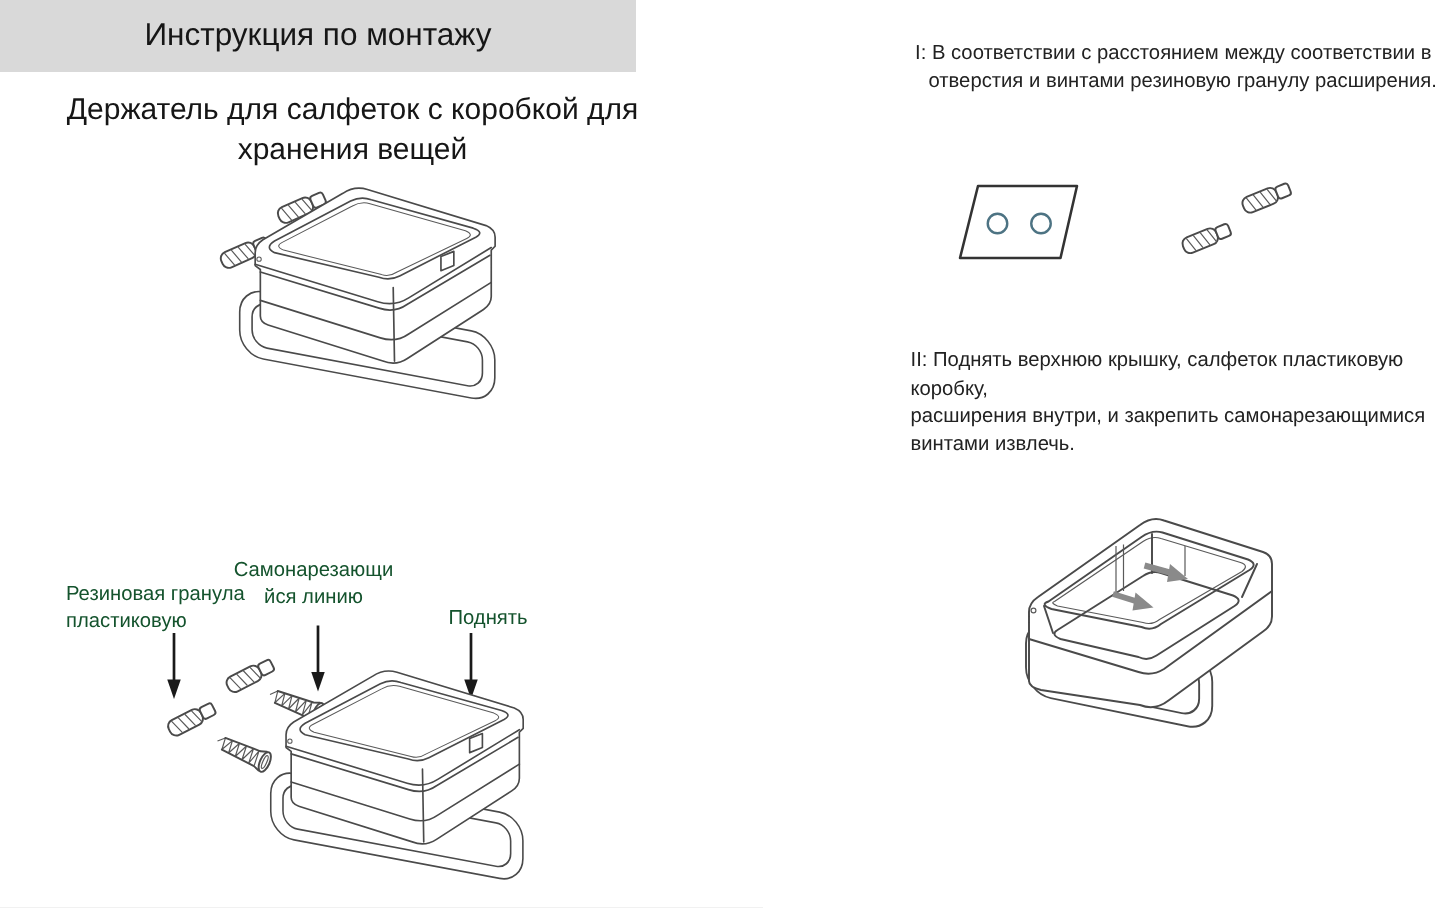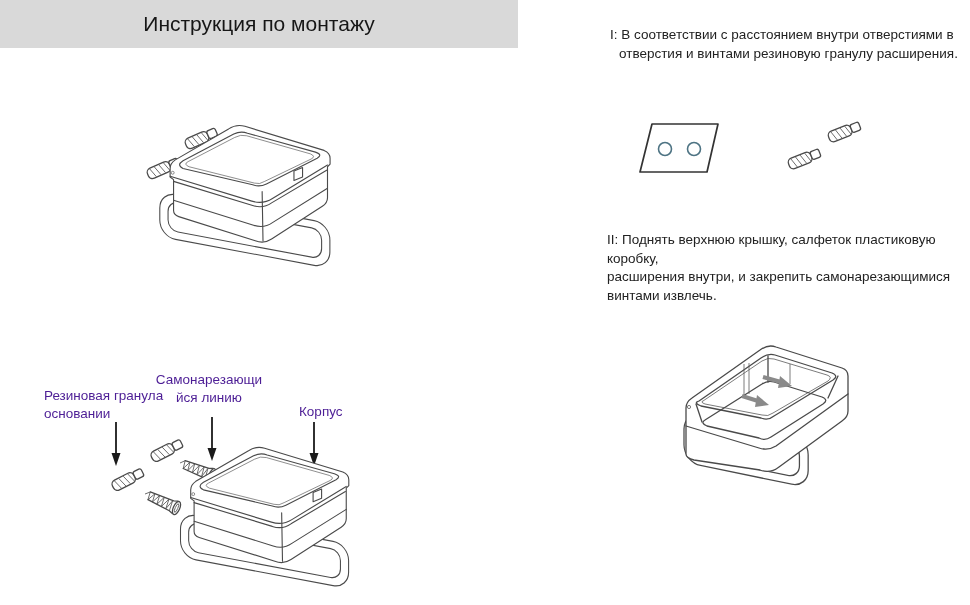--- a/index.html
+++ b/index.html
@@ -3,33 +3,33 @@
 <meta charset="utf-8">
 <style>
   html,body{margin:0;padding:0;background:#e8e8e8;}
   .page{
     position:relative;width:970px;height:605px;background:#ffffff;
     font-family:"Liberation Sans", sans-serif;color:#1f1f1f;
     overflow:hidden;margin:0 auto;
   }
   .abs{position:absolute;}
   .header-bar{
-    left:0;top:0;width:518px;height:48px;background:#d9d9d9;
+    left:0;top:0;width:424px;height:48px;background:#d9d9d9;
     display:flex;align-items:center;justify-content:center;
     font-size:21px;color:#161616;
   }
   .product-title{
     left:15px;top:60px;width:440px;text-align:center;
     font-size:20px;line-height:27px;color:#161616;
   }
   .step{font-size:13.5px;line-height:18.5px;color:#222;}
   .step-one{left:610px;top:26px;width:352px;}
   .step-two{left:607px;top:231px;width:360px;}
   .step .cont{padding-left:9px;}
-  .part-label{font-size:13.5px;line-height:17.5px;color:#4c1d95;}
+  .part-label{font-size:13.5px;line-height:17.5px;color:#14532d;}
   .label-screw{left:148px;top:371px;width:122px;text-align:center;}
   .label-anchor{left:44px;top:387px;width:140px;text-align:left;}
   .label-body{left:299px;top:403px;width:60px;}
   svg{display:block;}
   .line{stroke:#4a4a4a;stroke-width:1.3;fill:none;stroke-linejoin:round;stroke-linecap:round;}
   .linew{stroke:#4a4a4a;stroke-width:1.3;fill:#ffffff;stroke-linejoin:round;}
   .thin{stroke:#5a5a5a;stroke-width:0.8;fill:none;stroke-linejoin:round;}
 </style>
 </head>
 <body>
@@ -68,29 +68,33 @@
     </g>
   </defs>
 </svg>
 
 <div class="page">
 
   <div class="abs header-bar">
     <span>Инструкция по монтажу</span>
   </div>
 
+  <div class="abs product-title">
+    <div>Держатель для салфеток с коробкой для</div>
+    <div>хранения вещей</div>
+  </div>
 
   <svg class="abs" style="left:120px;top:118px;" width="250" height="190" viewBox="0 0 250 190">
     <use href="#sym-anchor" transform="translate(66,27) rotate(-24)"></use>
     <use href="#sym-anchor" transform="translate(28,57) rotate(-24)"></use>
     <use href="#sym-product" transform="translate(14,-2) scale(0.86)"></use>
   </svg>
 
   <div class="abs step step-one">
-    <div>I: В соответствии с расстоянием внутри отверстиями в</div>
+    <div>I: В соответствии с расстоянием между соответствии в</div>
     <div class="cont">отверстия и винтами резиновую гранулу расширения.</div>
   </div>
 
   <svg class="abs" style="left:630px;top:110px;" width="250" height="95" viewBox="0 0 250 95">
     <path d="M22,14 L88,14 L77,62 L10,62 Z" fill="#ffffff" stroke="#333333" stroke-width="1.7" stroke-linejoin="round"></path>
     <circle cx="35" cy="39" r="6.5" fill="none" stroke="#4d7383" stroke-width="1.6"></circle>
     <circle cx="64" cy="39" r="6.5" fill="none" stroke="#4d7383" stroke-width="1.6"></circle>
     <use href="#sym-anchor" transform="translate(199,28) rotate(-22)"></use>
     <use href="#sym-anchor" transform="translate(159,55) rotate(-22)"></use>
   </svg>
@@ -123,23 +127,23 @@
       <path d="M97,65 L109,75 L95,77 Z" fill="#8a8a8a"></path>
     </g>
   </svg>
 
   <div class="abs part-label label-screw">
     <div>Самонарезающи</div>
     <div>йся линию</div>
   </div>
   <div class="abs part-label label-anchor">
     <div>Резиновая гранула</div>
-    <div>основании</div>
+    <div>пластиковую</div>
   </div>
-  <div class="abs part-label label-body">Корпус</div>
+  <div class="abs part-label label-body">Поднять</div>
 
   <svg class="abs" style="left:108px;top:418px;" width="16" height="50" viewBox="0 0 16 50">
     <use href="#sym-down-arrow"></use>
   </svg>
   <svg class="abs" style="left:204px;top:413px;" width="16" height="50" viewBox="0 0 16 50">
     <use href="#sym-down-arrow"></use>
   </svg>
   <svg class="abs" style="left:306px;top:418px;" width="16" height="50" viewBox="0 0 16 50">
     <use href="#sym-down-arrow"></use>
   </svg>

